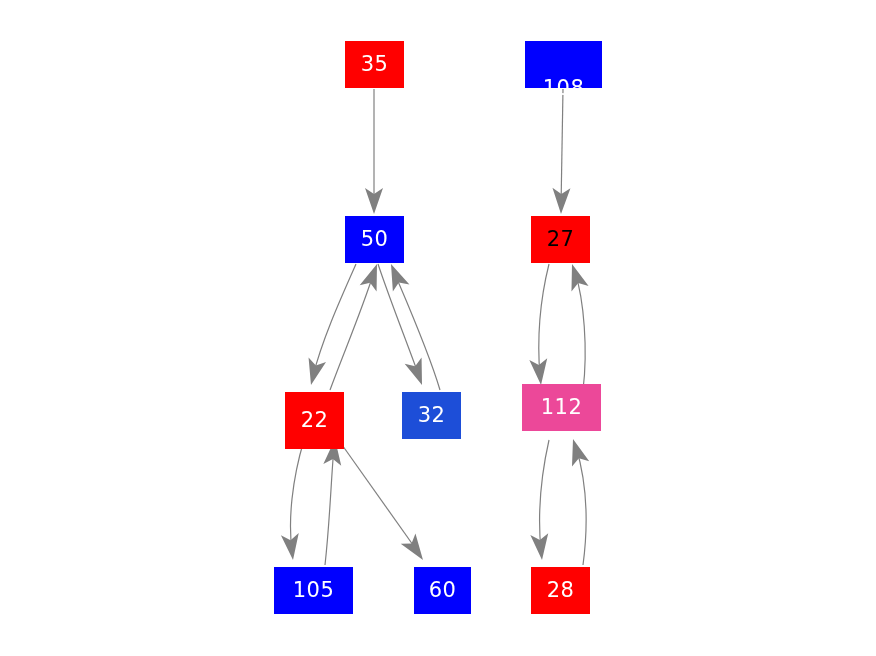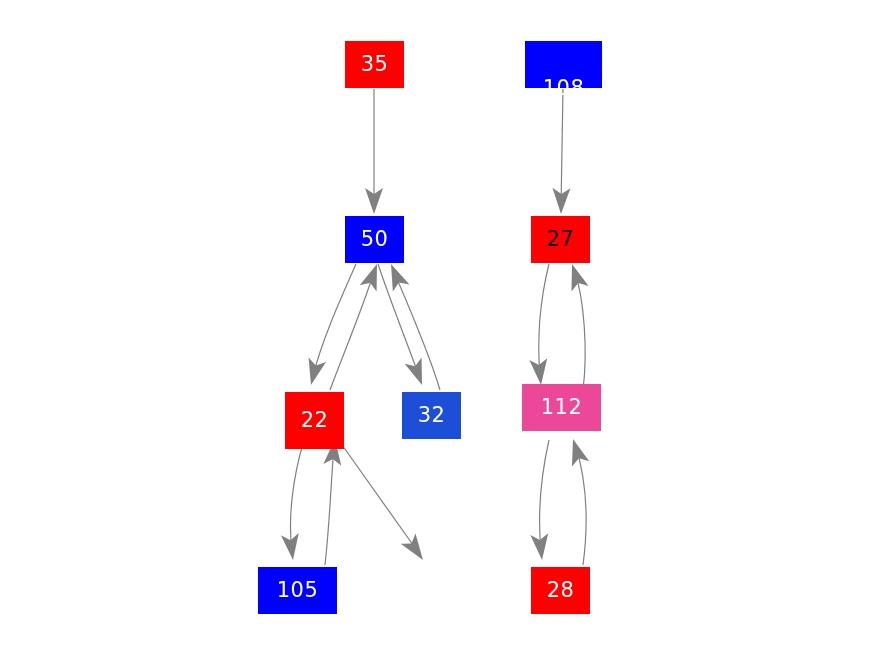--- a/index.html
+++ b/index.html
@@ -96,20 +96,23 @@
       </div>
       <div class="node" style="left: 285px; top: 392px; width: 59px; height: 57px; background: rgb(255, 0, 0);">
         <span class="node-label" style="color: rgb(255, 255, 255);">22</span>
       </div>
       <div class="node" style="left: 402px; top: 392px; width: 59px; height: 47px; background: #1d4ed8;">
         <span class="node-label" style="color: rgb(255, 255, 255);">32</span>
       </div>
       <div class="node" style="left: 522px; top: 384px; width: 79px; height: 47px; background: #ec4899;">
         <span class="node-label" style="color: rgb(255, 255, 255);">112</span>
       </div>
-      <div class="node" style="left: 258px; top: 567px; width: 79px; height: 47px; background: rgb(0, 0, 255);">
+      <div class="node" style="left: 274px; top: 567px; width: 79px; height: 47px; background: rgb(0, 0, 255);">
         <span class="node-label" style="color: rgb(255, 255, 255);">105</span>
+      </div>
+      <div class="node" style="left: 414px; top: 567px; width: 57px; height: 47px; background: rgb(0, 0, 255);">
+        <span class="node-label" style="color: rgb(255, 255, 255);">60</span>
       </div>
       <div class="node" style="left: 531px; top: 567px; width: 59px; height: 47px; background: rgb(255, 0, 0);">
         <span class="node-label" style="color: rgb(255, 255, 255);">28</span>
       </div>
     </div>
 </div>
 
 </body></html>

